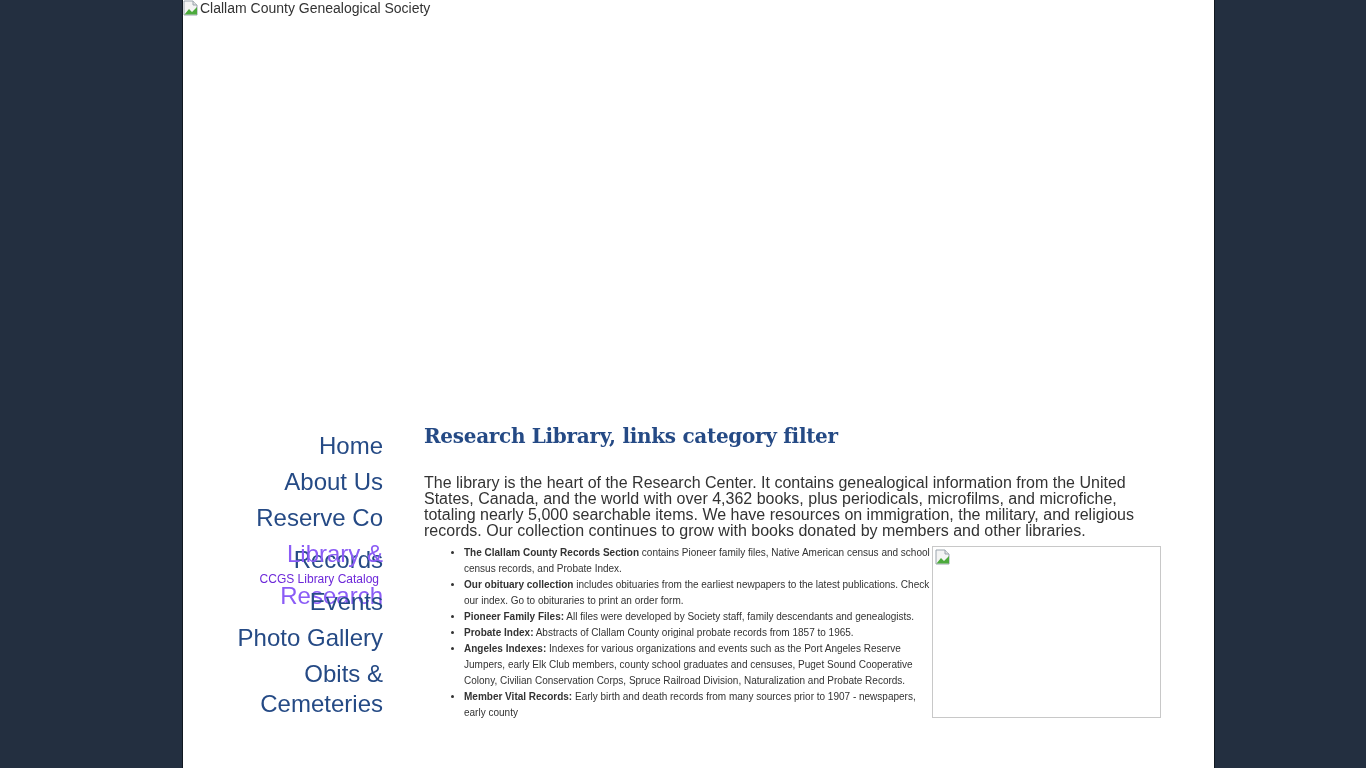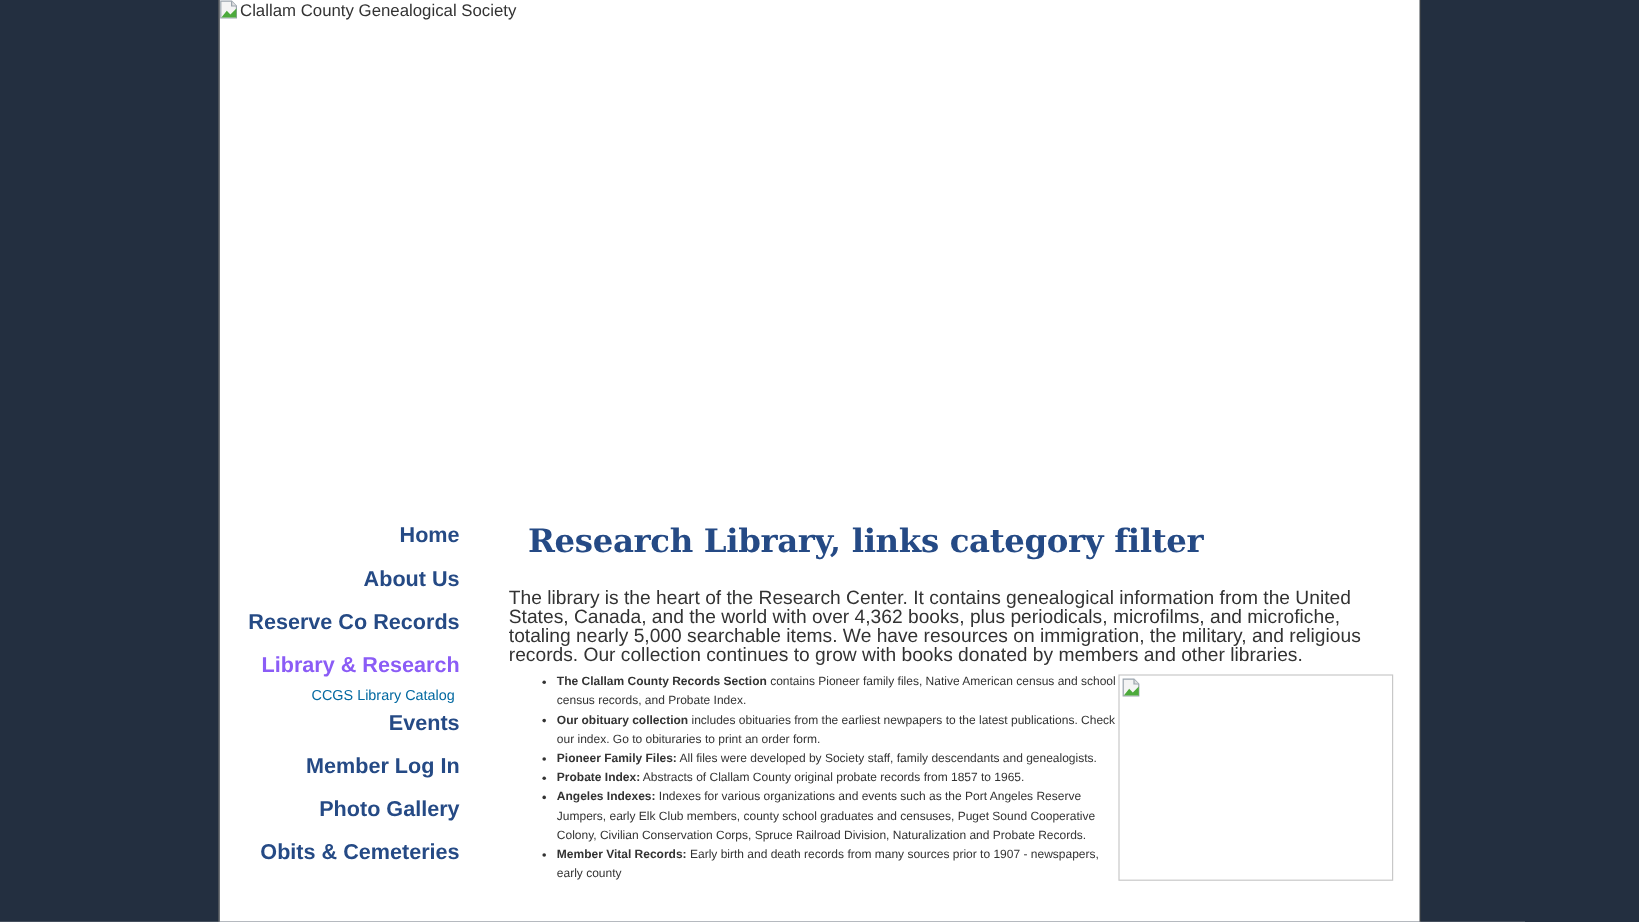--- a/index.html
+++ b/index.html
@@ -14,20 +14,21 @@
     .page {
       position: absolute;
       left: 182px;
       top: 0;
       width: 1000px;
       height: 768px;
       background: #ffffff;
       border-left: 1px solid #111820;
       border-right: 1px solid #111820;
       overflow: hidden;
+      padding-left: 31px;
     }
     .header-img {
       position: absolute;
       left: 0;
       top: 0;
       height: 400px;
       width: 1000px;
     }
     .broken-img {
       display: inline-flex;
@@ -46,50 +47,50 @@
     .broken-icon svg { display: block; }
     .sidebar {
       position: absolute;
       left: 0;
       top: 425px;
       width: 200px;
       text-align: right;
     }
     .nav-item {
       display: block;
-      font-weight: bold;
-      font-size: 18px;
+      font-weight: normal;
+      font-size: 24px;
       color: #254a85;
       text-decoration: none;
       height: 36px;
       line-height: 42px;
     }
     .nav-item.active { color: #8b5cf6; }
     .nav-sub {
       display: block;
       font-size: 12px;
-      color: #0369a1;
+      color: #6d28d9;
       text-decoration: none;
       line-height: 14px;
       padding-right: 4px;
       margin-top: 3px;
       margin-bottom: 1px;
     }
     .content {
       position: absolute;
       left: 241px;
       top: 421px;
       width: 740px;
     }
     .page-title {
       font-family: "DejaVu Serif", "Liberation Serif", serif;
       font-weight: bold;
-      font-size: 27px;
+      font-size: 20px;
       color: #254a85;
-      margin: 16px;
+      margin: 0;
       line-height: 30px;
       letter-spacing: -0.3px;
     }
     .intro {
       margin: 24px 0 0 0;
       font-size: 16px;
       line-height: 16px;
       color: #333333;
       width: 730px;
     }
@@ -131,21 +132,20 @@
     </span>
   </div>
 
   <nav class="sidebar">
     <a class="nav-item">Home</a>
     <a class="nav-item">About Us</a>
     <a class="nav-item">Reserve Co Records</a>
     <a class="nav-item active">Library &amp; Research</a>
     <a class="nav-sub">CCGS Library Catalog</a>
     <a class="nav-item" style="line-height:30px;height:36px;">Events</a>
-    <a class="nav-item" style="line-height:30px;height:36px;">Member Log In</a>
     <a class="nav-item" style="line-height:30px;height:36px;">Photo Gallery</a>
     <a class="nav-item" style="line-height:30px;height:36px;">Obits &amp; Cemeteries</a>
   </nav>
 
   <main class="content">
     <h1 class="page-title">Research Library, links category filter</h1>
     <p class="intro">The library is the heart of the Research Center.  It contains genealogical information from the United States, Canada, and the world with over 4,362  books, plus  periodicals, microfilms, and microfiche, totaling nearly 5,000 searchable items. We have resources on immigration, the military, and religious records. Our collection continues to grow with books donated by members and other libraries.</p>
 
     <div class="float-img">
       <span class="broken-icon">

